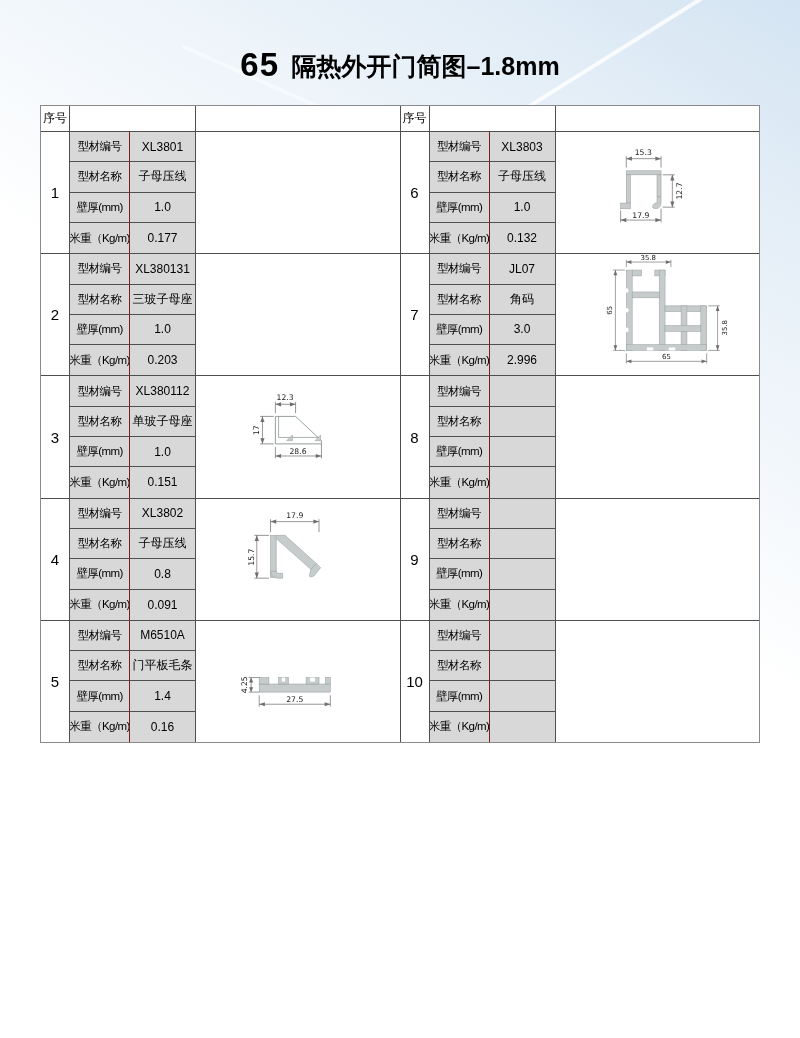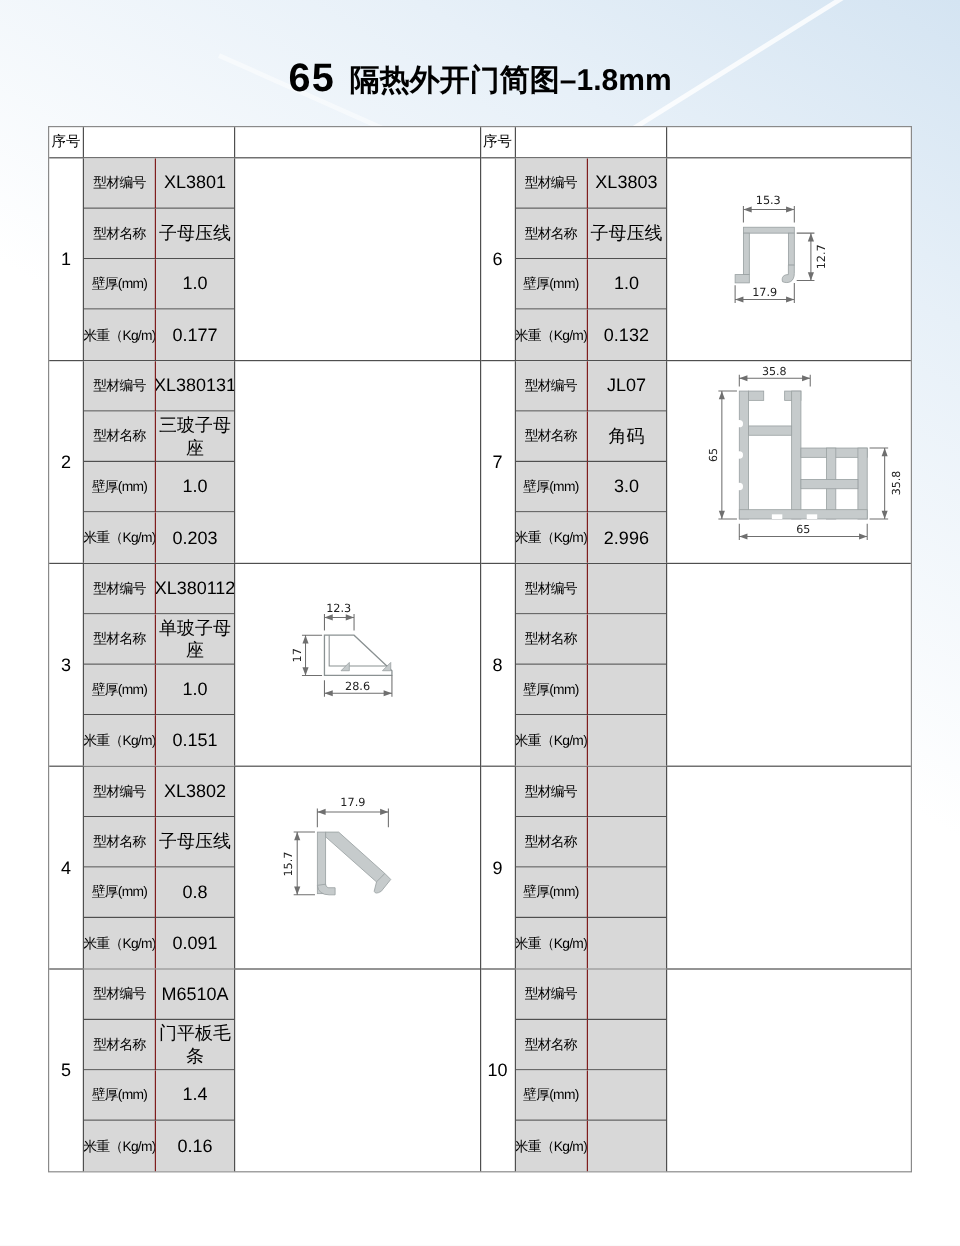--- a/index.html
+++ b/index.html
@@ -7,38 +7,38 @@
   .page{position:relative;width:800px;height:1038px;background:#fff;overflow:hidden;
         font-family:"Liberation Sans","DejaVu Sans",sans-serif;color:#000}
   .bg-art{position:absolute;inset:0;pointer-events:none;
      background:linear-gradient(211deg,#d4e4f2 0%,#e7f0f8 18%,rgba(255,255,255,0) 46%)}
   .bg-streak{position:absolute;width:520px;height:4px;background:rgba(255,255,255,.8);pointer-events:none}
   .s1{top:60px;right:-60px;transform:rotate(-32deg)}
   .s2{top:150px;right:120px;transform:rotate(24deg);opacity:.6}
   .title{position:absolute;top:46px;left:0;width:100%;text-align:center;white-space:nowrap}
   .title .num{font-size:33px;font-weight:bold;letter-spacing:1px;vertical-align:-1px}
   .title .txt{font-size:25px;font-weight:bold;margin-left:8px}
-  .tbl{position:absolute;left:40px;top:105px;width:720px;height:872px;border:1px solid #8a8a8a;
+  .tbl{position:absolute;left:40px;top:105px;width:720px;height:638px;border:1px solid #8a8a8a;
        display:flex;background:#fff}
   .half{flex:1;display:flex;flex-direction:column;min-width:0}
   .half-r{border-left:1px solid #4f4f4f}
   .hdr{display:flex;flex:0 0 26px;border-bottom:1px solid #4f4f4f}
   .sn{width:29px;border-right:1px solid #4f4f4f;display:flex;align-items:center;justify-content:center;
       font-size:12px;flex:0 0 auto}
   .hdr-mid{width:126px;border-right:1px solid #4f4f4f}
   .hdr-dia{flex:1}
   .row{display:flex;flex:1;border-bottom:1px solid #4f4f4f;min-height:0}
   .row:last-child{border-bottom:none}
   .row .sn{font-size:15px}
   .inner{width:126px;flex:0 0 auto;display:grid;grid-template-columns:60px 1fr;
          grid-template-rows:repeat(4,1fr);border-right:1px solid #4f4f4f}
   .cell{background:#d8d8d8;border-bottom:1px solid #4f4f4f;display:flex;align-items:center;
         justify-content:center;text-align:center;overflow:hidden}
   .lab{border-right:1px solid #7f1d1d;font-size:11.5px;letter-spacing:-0.6px;white-space:nowrap}
-  .val{font-size:15px}
+  .val{font-size:12px}
   .inner .cell:nth-last-child(-n+2){border-bottom:none}
   .dia{flex:1;display:flex;align-items:center;justify-content:center;min-width:0}
   .footer{position:absolute;left:42px;top:1018px;font-size:12px}
   svg{max-width:100%;max-height:100%}
   .dl{stroke:#6f6f6f;stroke-width:0.9;fill:none}
   .ar{fill:#6f6f6f;stroke:none}
   .dt{font-size:9.5px;fill:#222;font-family:"DejaVu Sans",sans-serif}
   .po{fill:#fff;stroke:#8a9192;stroke-width:1.1}
   .pi{fill:none;stroke:#8a9192;stroke-width:0.9}
   .pf{fill:#c6cbcc;stroke:#9aa1a2;stroke-width:0.7}
@@ -162,20 +162,39 @@
         <div class="sn">5</div>
         <div class="inner">
           <div class="cell lab">型材编号</div>
           <div class="cell val">M6510A</div>
           <div class="cell lab">型材名称</div>
           <div class="cell val">门平板毛条</div>
           <div class="cell lab">壁厚(mm)</div>
           <div class="cell val">1.4</div>
           <div class="cell lab">米重（Kg/m)</div>
           <div class="cell val">0.16</div>
+        </div>
+        <div class="dia">
+          <svg viewBox="0 0 200 150" width="198" height="148">
+            <rect class="pf" x="52" y="78" width="88" height="10"></rect>
+            <rect class="pf" x="52" y="70" width="12" height="8"></rect>
+            <rect class="pf" x="76" y="70" width="12" height="8"></rect>
+            <rect class="pf" x="110" y="70" width="16" height="8"></rect>
+            <rect class="pf" x="134" y="70" width="6" height="8"></rect>
+            <rect class="pw" x="80" y="70" width="4" height="5"></rect>
+            <rect class="pw" x="115" y="70" width="6" height="5"></rect>
+            <path class="dl" d="M52,70 H39 M52,88 H39 M42,70 V88"></path>
+            <path class="ar" d="M42,70 l-2.6,6 h5.2 z"></path>
+              <path class="ar" d="M42,88 l-2.6,-6 h5.2 z"></path>
+            <text class="dt" x="34" y="82" text-anchor="middle" transform="rotate(-90 34 79)">4.25</text>
+            <path class="dl" d="M52,92 V106 M140,92 V106 M52,103 H140"></path>
+            <path class="ar" d="M52,103 l7,-2.6 v5.2 z"></path>
+              <path class="ar" d="M140,103 l-7,-2.6 v5.2 z"></path>
+            <text class="dt" x="96" y="100" text-anchor="middle">27.5</text>
+          </svg>
         </div>
       </div>
     </div>
 
     <div class="half half-r">
       <div class="hdr">
         <div class="sn">序号</div>
         <div class="hdr-mid"></div>
         <div class="hdr-dia"></div>
       </div>

